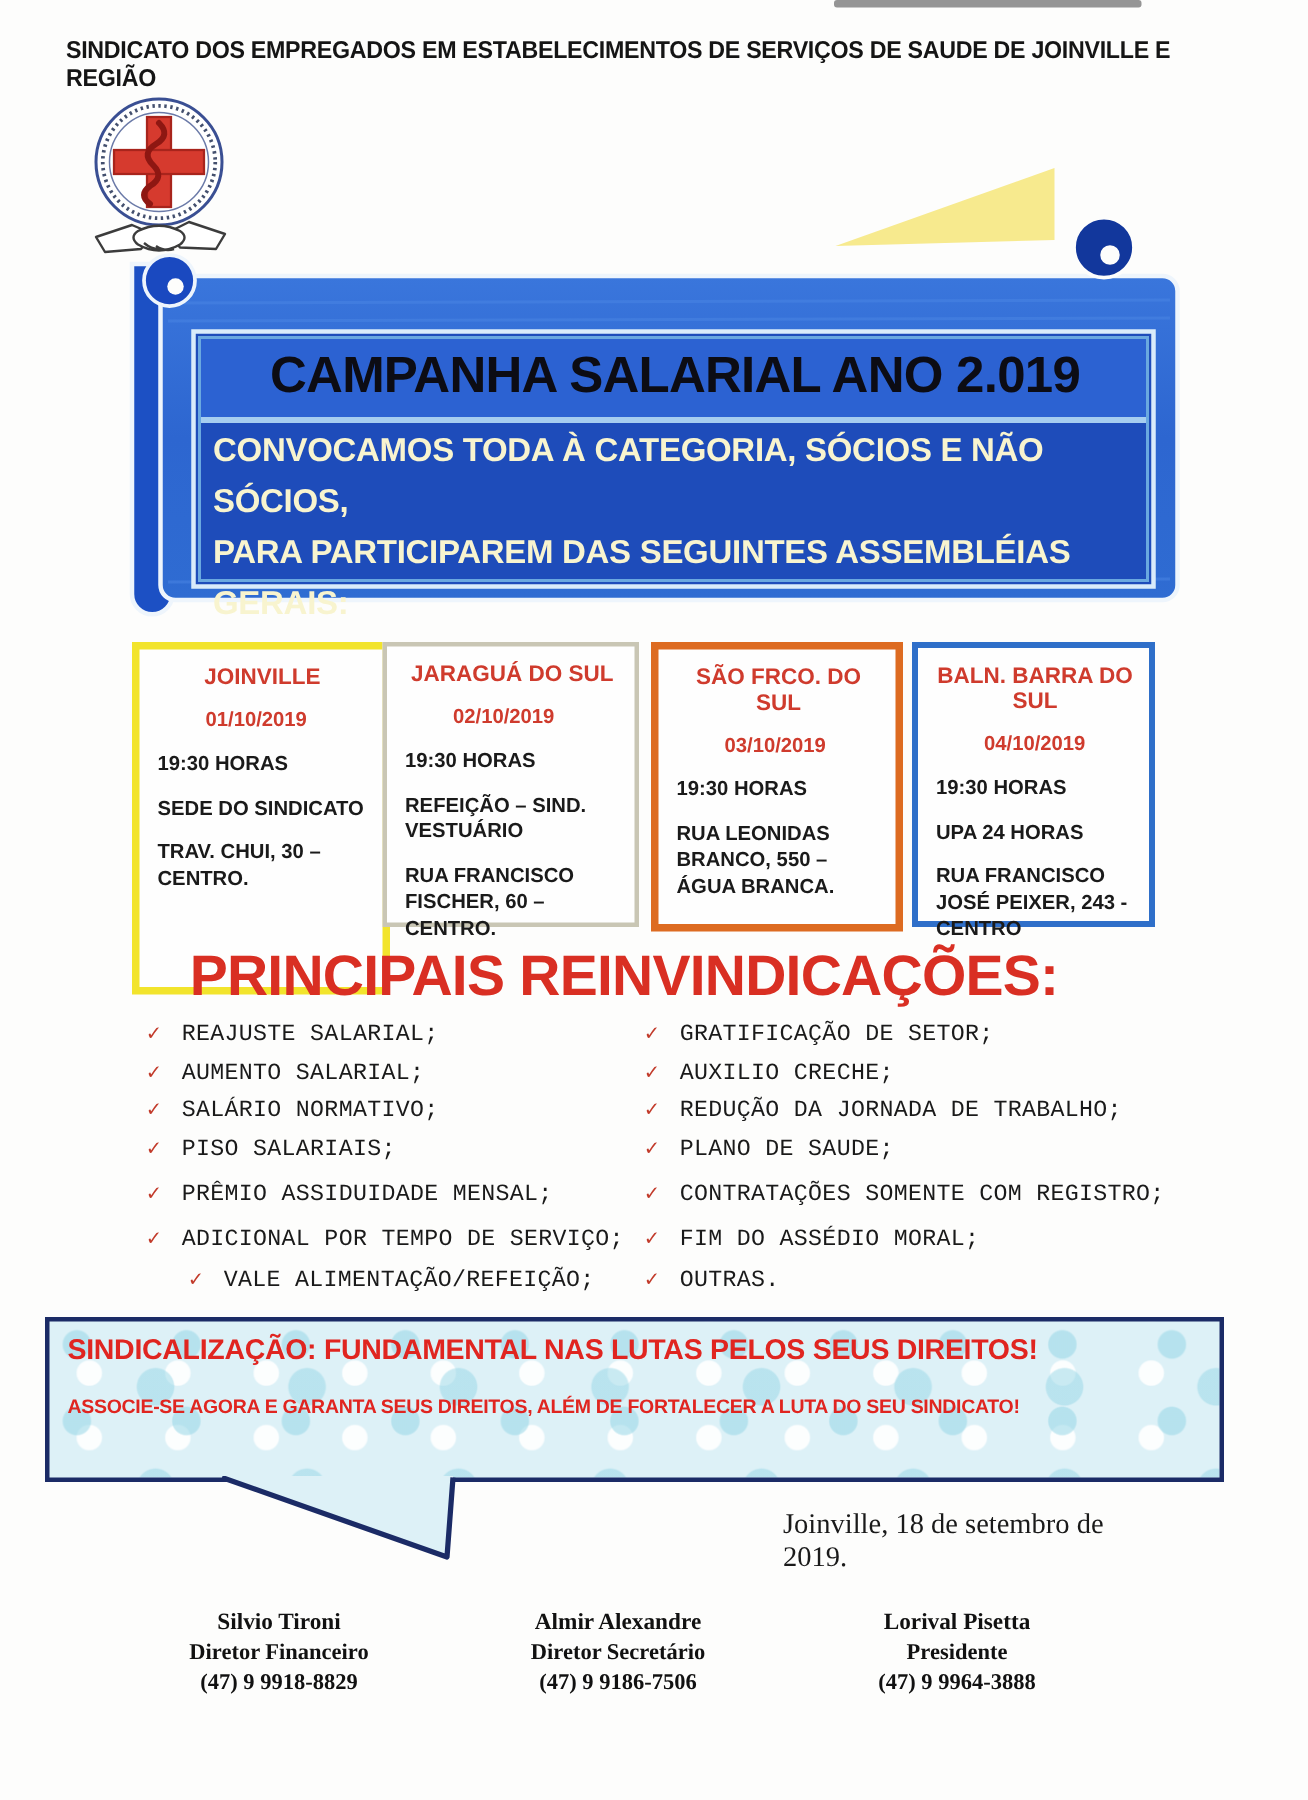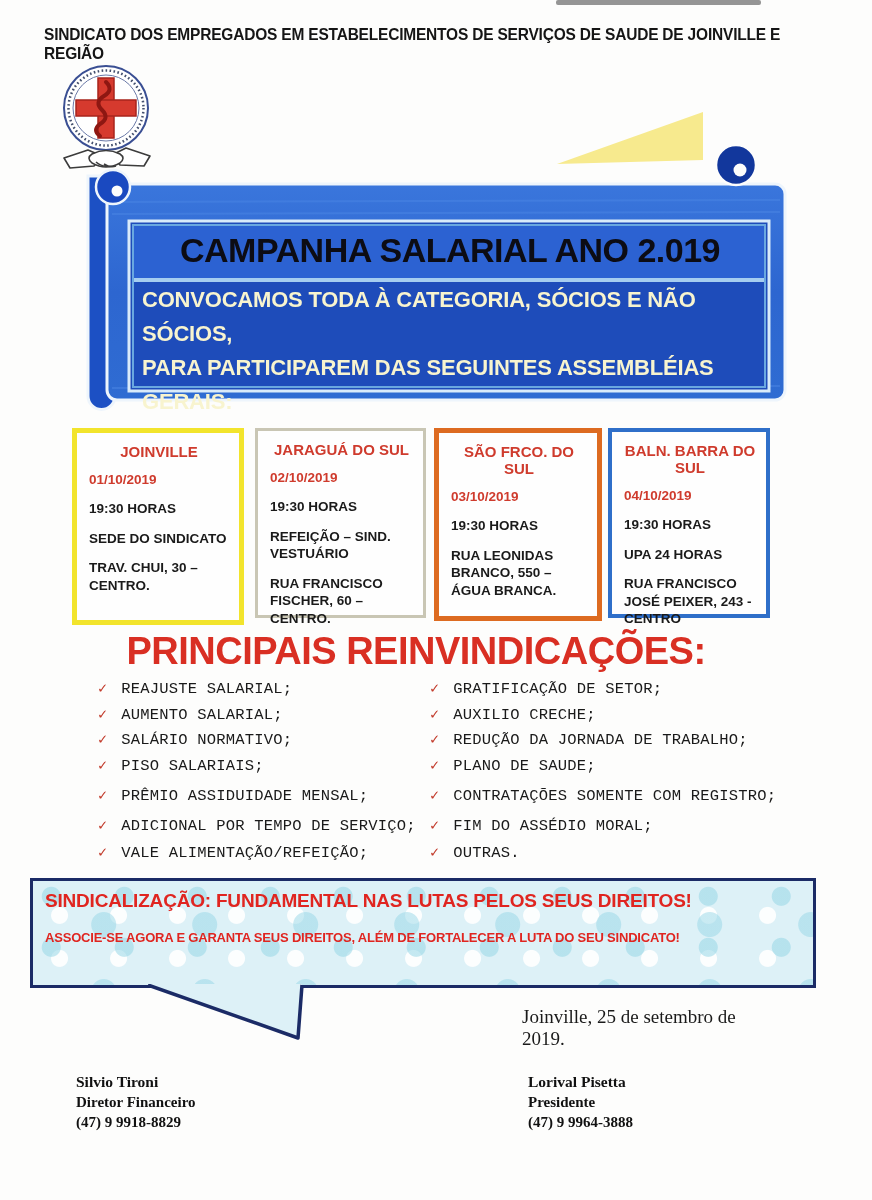--- a/index.html
+++ b/index.html
@@ -42,26 +42,26 @@
     font-size:34px;font-weight:bold;color:#0c0c14;
     text-align:center;letter-spacing:-0.5px;
   }
   .scroll-sub{
     left:142px;top:283px;width:628px;
     font-size:22px;font-weight:bold;color:#f8f4cf;
     line-height:34px;letter-spacing:-0.2px;
   }
   
   .box{position:absolute;top:428px;background:#fefefe;box-sizing:border-box;padding:10px 10px 8px 12px;}
-  .box-1{left:72px;width:172px;height:197px;border:5px solid #f2e42c;}
+  .box-1{left:88px;width:172px;height:235px;border:5px solid #f2e42c;}
   .box-2{left:255px;width:171px;height:190px;border:3px solid #c9c6b4;}
   .box-3{left:434px;width:168px;height:193px;border:5px solid #dd6b21;}
   .box-4{left:608px;width:162px;height:190px;border:4px solid #2f6fc9;}
   .box-city{font-size:15px;font-weight:bold;color:#cf3b2d;text-align:center;margin-bottom:12px;}
-  .box-date{font-size:13.5px;font-weight:bold;color:#cf3b2d;margin-bottom:13px;}
+  .box-date{font-size:13.5px;font-weight:bold;color:#cf3b2d;margin-bottom:13px;margin-left:32px;}
   .box-line{font-size:13.5px;font-weight:bold;color:#1a1a1a;margin-bottom:12px;line-height:1.3;}
   
   .demands-title{
     left:66px;top:630px;width:700px;text-align:center;
     font-size:38px;font-weight:bold;color:#d92f23;letter-spacing:-0.5px;
   }
   .demand-list{list-style:none;margin:0;padding:0;position:absolute;top:679px;}
   .demand-list.left{left:98px;width:330px;}
   .demand-list.right{left:430px;width:370px;}
   .demand-list li{
@@ -82,21 +82,21 @@
     padding:9px 16px 0 12px;
   }
   .callout-line1{font-size:19px;font-weight:bold;color:#e02520;margin-bottom:10px;letter-spacing:-0.2px;}
   .callout-line2{font-size:13px;font-weight:bold;color:#e02520;line-height:31px;letter-spacing:-0.2px;width:730px;}
   .tail-svg{left:140px;top:984px;}
   
   .dateline{
     left:522px;top:1006px;width:260px;
     font-family:"Liberation Serif", serif;font-size:19px;color:#1a1a1a;
   }
-  .sig{position:absolute;top:1072px;width:220px;text-align:left;
+  .sig{position:absolute;top:1072px;width:220px;text-align:center;
        font-family:"Liberation Serif", serif;font-weight:bold;color:#111;}
   .sig-1{left:76px;} .sig-2{left:302px;} .sig-3{left:528px;}
   .sig-name{font-size:15.5px;line-height:20px;}
   .sig-role{font-size:15px;line-height:20px;}
   .sig-phone{font-size:15px;line-height:20px;}
 </style>
 </head>
 <body>
 
 <div class="page">
@@ -195,21 +195,21 @@
 
   <div class="abs demands-title">PRINCIPAIS REINVINDICAÇÕES:</div>
 
   <ul class="demand-list left">
     <li><span class="chk">✓</span><span>REAJUSTE SALARIAL;</span></li>
     <li><span class="chk">✓</span><span>AUMENTO SALARIAL;</span></li>
     <li><span class="chk">✓</span><span>SALÁRIO NORMATIVO;</span></li>
     <li><span class="chk">✓</span><span>PISO SALARIAIS;</span></li>
     <li style="margin-top:11px;"><span class="chk">✓</span><span>PRÊMIO ASSIDUIDADE MENSAL;</span></li>
     <li style="margin-top:11px;"><span class="chk">✓</span><span>ADICIONAL POR TEMPO DE SERVIÇO;</span></li>
-    <li style="margin-top:8px;"><span class="chk">✓</span><span>VALE ALIMENTAÇÃO/REFEIÇÃO;</span></li>
+    <li style="margin-top:8px;margin-left:28px;"><span class="chk">✓</span><span>VALE ALIMENTAÇÃO/REFEIÇÃO;</span></li>
   </ul>
 
   <ul class="demand-list right">
     <li><span class="chk">✓</span><span>GRATIFICAÇÃO DE SETOR;</span></li>
     <li><span class="chk">✓</span><span>AUXILIO CRECHE;</span></li>
     <li><span class="chk">✓</span><span>REDUÇÃO DA JORNADA DE TRABALHO;</span></li>
     <li><span class="chk">✓</span><span>PLANO DE SAUDE;</span></li>
     <li style="margin-top:11px;"><span class="chk">✓</span><span>CONTRATAÇÕES SOMENTE COM REGISTRO;</span></li>
     <li style="margin-top:11px;"><span class="chk">✓</span><span>FIM DO ASSÉDIO MORAL;</span></li>
     <li style="margin-top:8px;"><span class="chk">✓</span><span>OUTRAS.</span></li>
@@ -217,26 +217,31 @@
 
   <div class="abs callout">
     <div class="callout-line1">SINDICALIZAÇÃO: FUNDAMENTAL NAS LUTAS PELOS SEUS DIREITOS!</div>
     <div class="callout-line2">ASSOCIE-SE AGORA E GARANTA SEUS DIREITOS, ALÉM DE FORTALECER A LUTA DO SEU SINDICATO!</div>
   </div>
   <svg class="abs tail-svg" width="168" height="60" viewBox="0 0 168 60">
     <polygon points="8,0 162,0 158,54" fill="#ddf1f7"></polygon>
     <path d="M8 1 L158 54 L162 1" fill="none" stroke="#1b2b66" stroke-width="3.5" stroke-linejoin="round"></path>
   </svg>
 
-  <div class="abs dateline">Joinville, 25 de setembro de 2019.</div>
+  <div class="abs dateline">Joinville, 18 de setembro de 2019.</div>
 
   <div class="sig sig-1">
     <div class="sig-name">Silvio Tironi</div>
     <div class="sig-role">Diretor Financeiro</div>
     <div class="sig-phone">(47) 9 9918-8829</div>
   </div>
+  <div class="sig sig-2">
+    <div class="sig-name">Almir Alexandre</div>
+    <div class="sig-role">Diretor Secretário</div>
+    <div class="sig-phone">(47)  9 9186-7506</div>
+  </div>
   <div class="sig sig-3">
     <div class="sig-name">Lorival Pisetta</div>
     <div class="sig-role">Presidente</div>
     <div class="sig-phone">(47) 9 9964-3888</div>
   </div>
 
 </div>
 
 </body></html>

